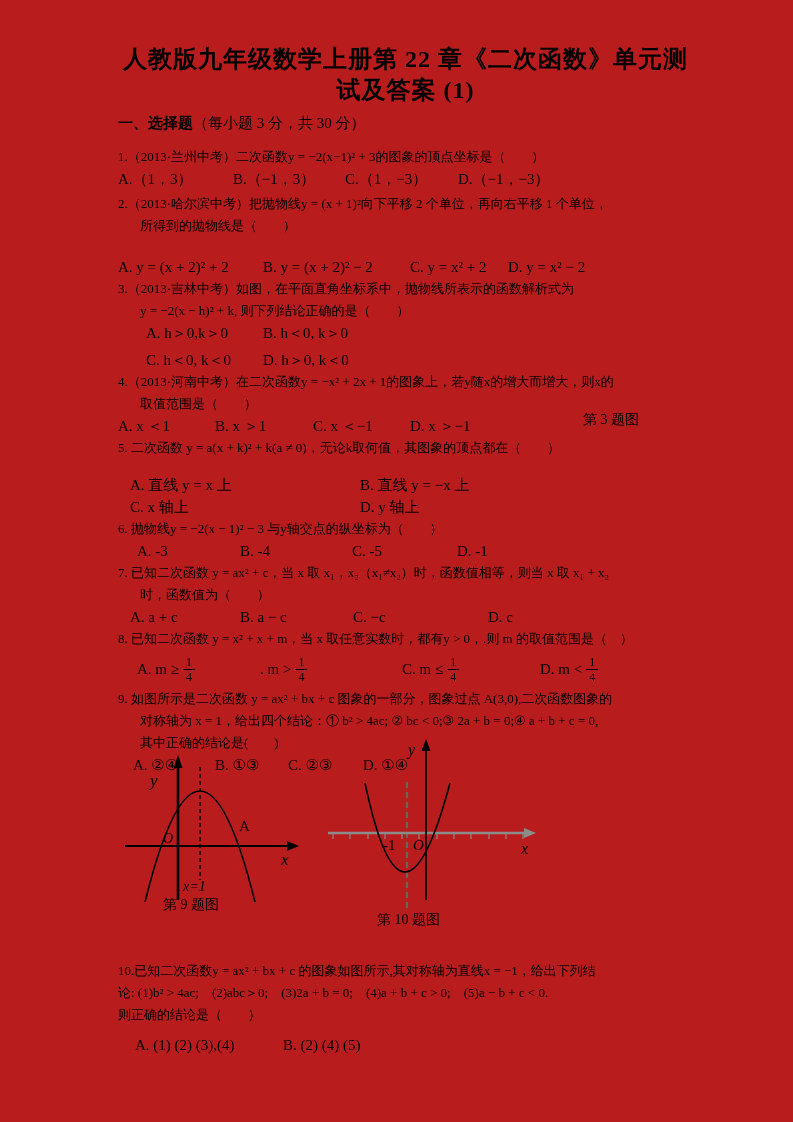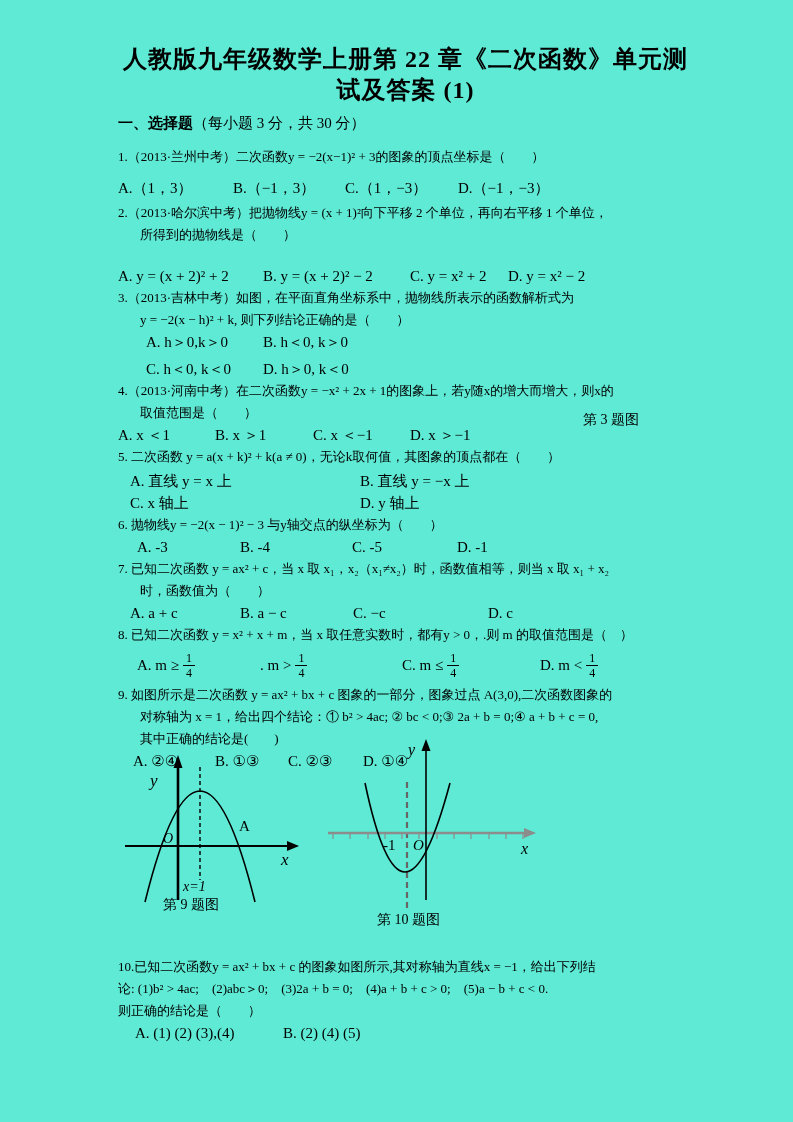--- a/index.html
+++ b/index.html
@@ -1,19 +1,19 @@
 <!DOCTYPE html>
 <html><head>
 <meta charset="utf-8">
 <style>
   html,body{margin:0;padding:0;background:#ffffff;}
   .page{
     position:relative;
     width:793px;height:1122px;
-    background:#5eead4;color:#000;
+    background:#b91c1c;color:#000;
     font-family:"Liberation Serif","DejaVu Serif",serif;
     box-sizing:border-box;
     padding:44px 100px 0 118px;
     overflow:hidden;
   }
   .title{
     font-size:24px;font-weight:bold;text-align:center;
     line-height:31px;margin:0 0 7px 0;letter-spacing:1px;
   }
   .sec{font-size:15px;line-height:21px;margin:7px 0 0 0;white-space:nowrap;}
@@ -35,21 +35,21 @@
 <body>
 
 <div class="page">
 
   <h1 class="title"><span>人教版九年级数学上册第 22 章《二次函数》单元测</span><br><span>试及答案 (1)</span></h1>
 
   <div class="sec"><span class="b">一、选择题</span><span>（每小题 3 分，共 30 分）</span></div>
 
   <div>
     <div class="qline" style="margin-top:12px">1.（2013·兰州中考）二次函数y = −2(x−1)² + 3的图象的顶点坐标是（　　）</div>
-    <div class="opts" style="margin-top:9px">
+    <div class="opts" style="">
       <span class="opt" style="width:115px">A.（1，3）</span>
       <span class="opt" style="width:112px">B.（−1，3）</span>
       <span class="opt" style="width:113px">C.（1，−3）</span>
       <span class="opt">D.（−1，−3）</span>
     </div>
   </div>
 
   <div>
     <div class="qline" style="margin-top:3px">2.（2013·哈尔滨中考）把抛物线y = (x + 1)²向下平移 2 个单位，再向右平移 1 个单位，</div>
     <div class="qline" style="padding-left:22px">所得到的抛物线是（　　）</div>
@@ -82,21 +82,21 @@
       <span class="opt" style="width:98px">B. x ＞1</span>
       <span class="opt" style="width:97px">C. x ＜−1</span>
       <span class="opt">D. x ＞−1</span>
     </div>
   </div>
 
   <div class="fig3note">第 3 题图</div>
 
   <div>
     <div class="qline">5. 二次函数 y = a(x + k)² + k(a ≠ 0)，无论k取何值，其图象的顶点都在（　　）</div>
-    <div class="opts" style="padding-left:12px;margin-top:2px">
+    <div class="opts" style="padding-left:12px;margin-top:15px">
       <span class="opt" style="width:230px">A. 直线 y = x 上</span>
       <span class="opt">B. 直线 y = −x 上</span>
     </div>
     <div class="opts" style="padding-left:12px">
       <span class="opt" style="width:230px">C. x 轴上</span>
       <span class="opt">D. y 轴上</span>
     </div>
   </div>
 
   <div>
@@ -208,19 +208,19 @@
     <text x="61" y="113" font-size="15">-1</text>
     <text x="91" y="113" font-size="15" font-style="italic">O</text>
     <text x="199" y="117" font-size="16" font-style="italic">x</text>
     <text x="55" y="187" font-size="14">第 10 题图</text>
   </svg>
 
   <div>
     <div class="qline">10.已知二次函数y = ax² + bx + c 的图象如图所示,其对称轴为直线x = −1，给出下列结</div>
     <div class="qline">论: (1)b² &gt; 4ac;　(2)abc＞0;　(3)2a + b = 0;　(4)a + b + c &gt; 0;　(5)a − b + c &lt; 0.</div>
     <div class="qline">则正确的结论是（　　）</div>
-    <div class="opts" style="padding-left:17px;margin-top:0">
+    <div class="opts" style="padding-left:17px;margin-top:8px">
       <span class="opt" style="width:148px">A. (1) (2) (3),(4)</span>
       <span class="opt">B. (2) (4) (5)</span>
     </div>
   </div>
 
 </div>
 
 </body></html>

